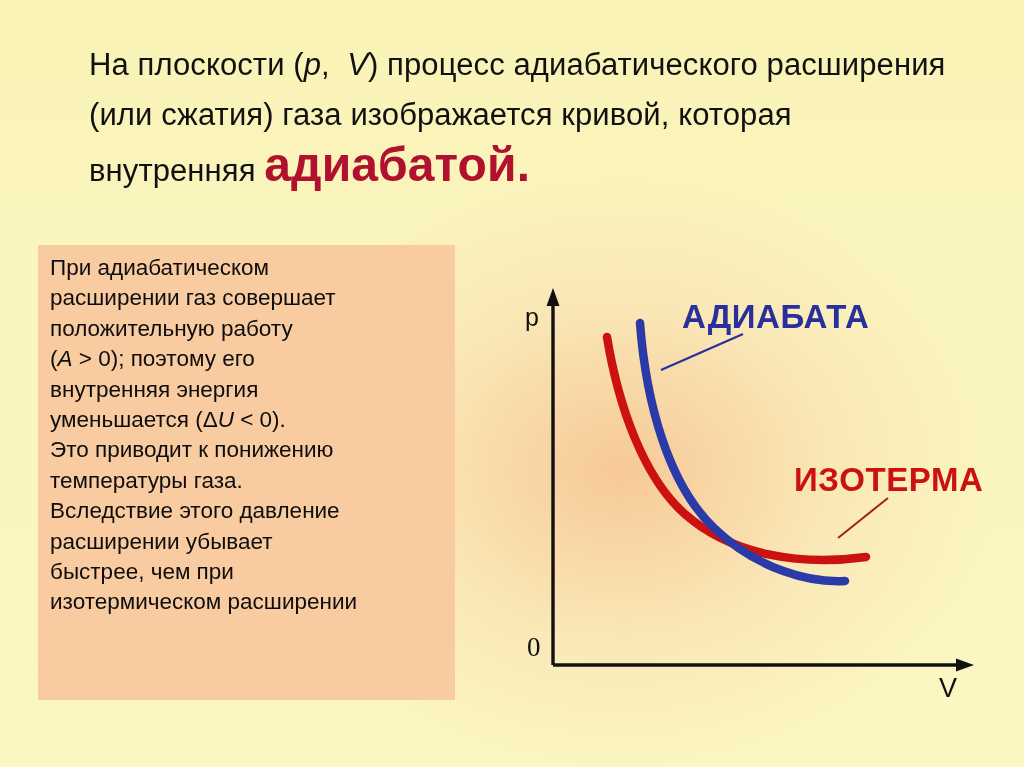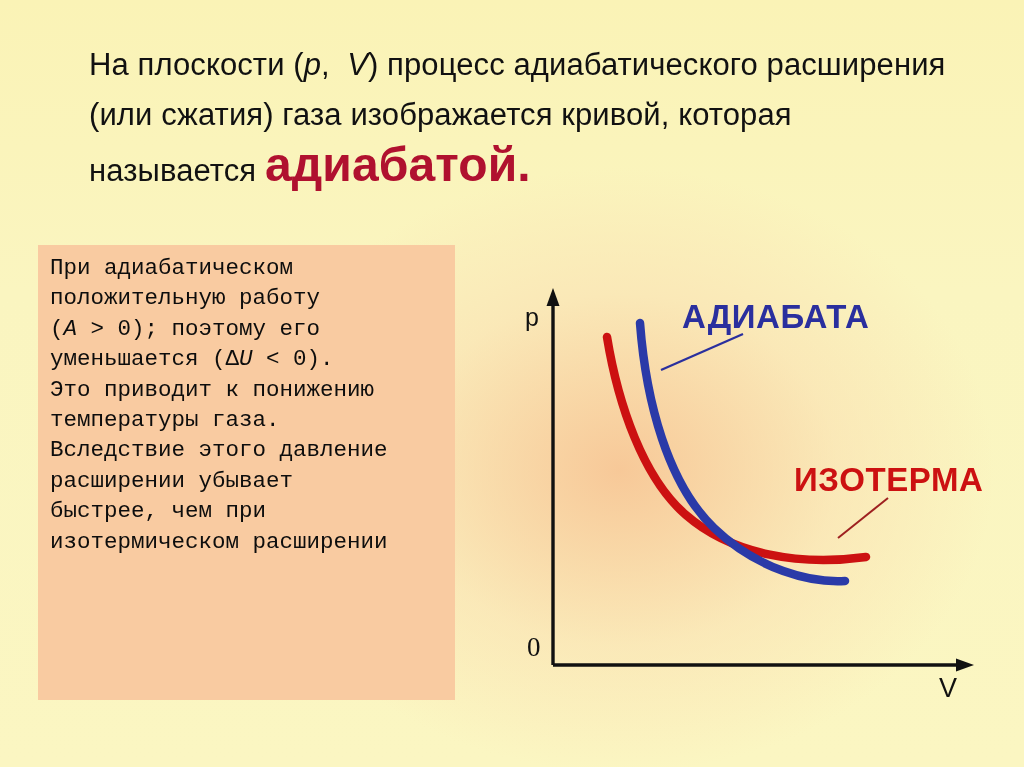--- a/index.html
+++ b/index.html
@@ -44,21 +44,20 @@
   }
 
   
   #note-box {
     position: absolute;
     left: 38px;
     top: 245px;
     width: 417px;
     height: 455px;
     background: #f9cba1;
-    font-family: Liberation Mono, monospace;
   }
   #note-text {
     position: absolute;
     left: 12px;
     top: 8px;
     width: 400px;
     color: #0d0d0d;
     font-size: 22.5px;
     line-height: 30.4px;
     font-weight: 400;
@@ -97,28 +96,30 @@
   #label-izoterma { left: 794px; top: 461px; color: #cc1111; }
 </style>
 </head>
 <body>
 
 <div id="slide">
 
   <div id="heading">
     <span class="ln"><span>На плоскости (</span><span class="it">p</span><span>,  </span><span class="it">V</span><span>) процесс адиабатического расширения</span></span>
     <span class="ln">(или сжатия) газа изображается кривой, которая</span>
-    <span class="ln"><span>называется </span><span class="keyword">адиабатой</span><span class="keyword">.</span></span>
+    <span class="ln"><span>внутренняя </span><span class="keyword">адиабатой</span><span class="keyword">.</span></span>
   </div>
 
   <div id="note-box">
     <div id="note-text">
       <span class="ln">При адиабатическом</span>
+      <span class="ln">расширении газ совершает</span>
       <span class="ln">положительную работу</span>
       <span class="ln"><span>(</span><span class="it">A</span><span> &gt; 0); поэтому его</span></span>
+      <span class="ln">внутренняя энергия</span>
       <span class="ln"><span>уменьшается (Δ</span><span class="it">U</span><span> &lt; 0).</span></span>
       <span class="ln">Это приводит к понижению</span>
       <span class="ln">температуры газа.</span>
       <span class="ln">Вследствие этого давление</span>
       <span class="ln">расширении убывает</span>
       <span class="ln">быстрее, чем при</span>
       <span class="ln">изотермическом расширении</span>
     </div>
   </div>
 

